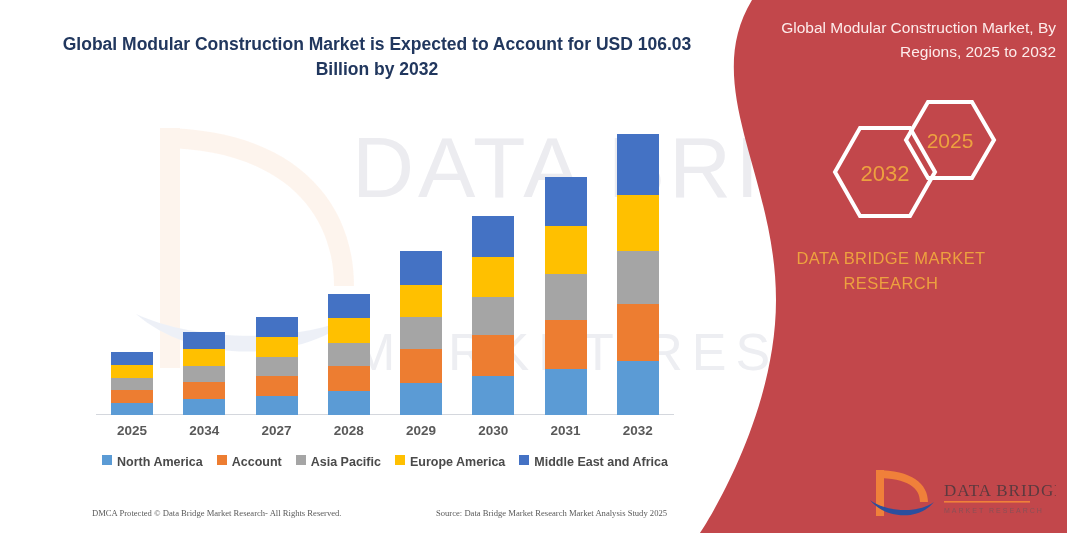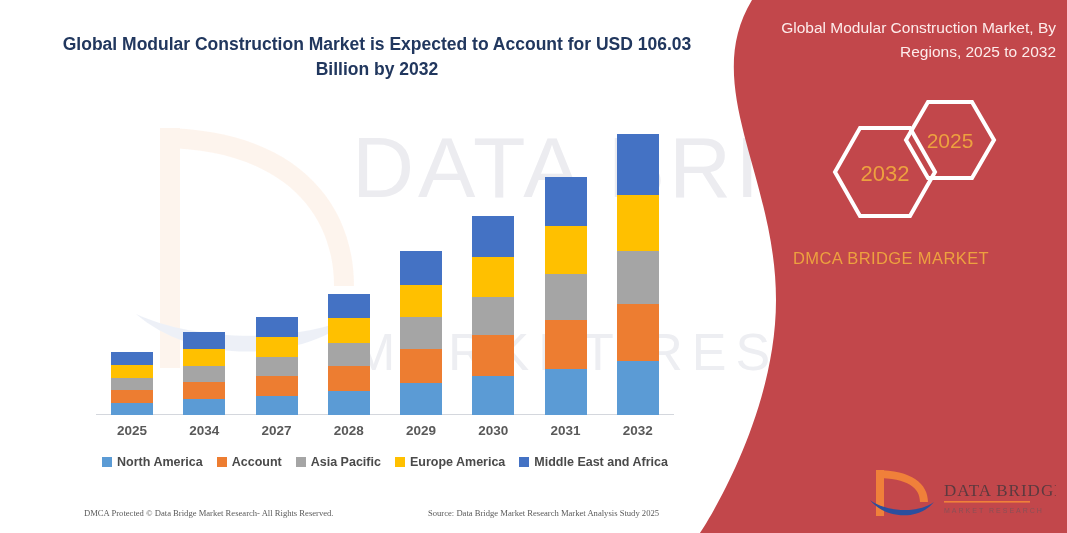--- a/index.html
+++ b/index.html
@@ -22,25 +22,25 @@
         align-items:flex-end;}
   .bar-slot{flex:1 1 0;display:flex;flex-direction:column-reverse;align-items:center;height:100%;justify-content:flex-start;}
   .bar-stack{width:42px;display:flex;flex-direction:column-reverse;}
   .seg{width:100%;}
 
   .xlabels{position:absolute;left:96px;top:423px;width:578px;display:flex;}
   .xlabel{flex:1 1 0;text-align:center;font-size:13.5px;font-weight:bold;color:#595959;}
 
   .legend{position:absolute;left:96px;top:455px;width:578px;display:flex;
           justify-content:center;align-items:center;gap:14px;}
-  .lg-item{display:flex;align-items:center;gap:5px;}
+  .lg-item{display:flex;align-items:flex-start;gap:5px;}
   .lg-swatch{width:10px;height:10px;display:inline-block;}
   .lg-label{font-size:12.5px;font-weight:bold;color:#4a4a4a;white-space:nowrap;}
 
-  .footer{position:absolute;top:508px;left:0;width:700px;height:16px;}
+  .footer{position:absolute;top:508px;left:8px;width:700px;height:16px;}
   .f-left{position:absolute;left:84px;top:0;font-size:8.6px;color:#5a5a5a;white-space:nowrap;font-family:"Liberation Serif",serif;}
   .f-right{position:absolute;left:428px;top:0;font-size:8.6px;color:#5a5a5a;white-space:nowrap;font-family:"Liberation Serif",serif;}
 
   
   .redpanel{position:absolute;left:0;top:0;width:1067px;height:533px;pointer-events:none;}
   .rp-content{position:absolute;left:716px;top:8px;width:351px;height:533px;}
   .rp-title{position:absolute;left:18px;top:8px;width:322px;text-align:right;
         font-size:15.5px;line-height:24px;color:#fdeceb;}
   .hexwrap{position:absolute;left:16px;top:88px;width:320px;height:130px;}
   .dbmr{position:absolute;left:10px;top:238px;width:330px;text-align:center;
@@ -183,21 +183,22 @@
     <div class="rp-title">Global Modular Construction Market, By Regions, 2025 to 2032</div>
 
     <svg class="hexwrap" viewBox="0 0 320 130">
       <polygon points="196,6 240,6 262,44 240,82 196,82 174,44" fill="none" stroke="#ffffff" stroke-width="4"></polygon>
       <polygon points="128,32 178,32 203,76 178,120 128,120 103,76" fill="none" stroke="#ffffff" stroke-width="4"></polygon>
       <text id="hexR" x="218" y="52" text-anchor="middle" font-family="Liberation Sans, sans-serif" font-size="21" fill="#eda13f">2025</text>
       <text id="hexL" x="153" y="85" text-anchor="middle" font-family="Liberation Sans, sans-serif" font-size="22" fill="#eda13f">2032</text>
     </svg>
 
     <div class="dbmr">
-      <div>DMCA BRIDGE MARKET</div>
+      <div>DATA BRIDGE MARKET</div>
+      <div>RESEARCH</div>
     </div>
 
     <svg class="logo" viewBox="0 0 190 56">
       <path d="M10 4 L10 50 L18 50 L18 4 Z" fill="#f0803a"></path>
       <path d="M10 4 C46 4 62 18 62 36 L54 36 C54 22 42 12 10 12 Z" fill="#f0803a"></path>
       <path d="M4 34 C18 52 52 56 68 36 C52 48 20 46 4 34 Z" fill="#2b4f9e"></path>
       <text id="logoName" x="78" y="30" font-family="Liberation Serif, serif" font-size="17" letter-spacing="1" fill="#5c3a3f">DATA BRIDGE</text>
       <rect x="78" y="35" width="86" height="1.6" fill="#f0803a"></rect>
       <text id="logoTag" x="78" y="47" font-family="Liberation Sans, sans-serif" font-size="7" letter-spacing="2" fill="#8a5056">MARKET   RESEARCH</text>
     </svg>

